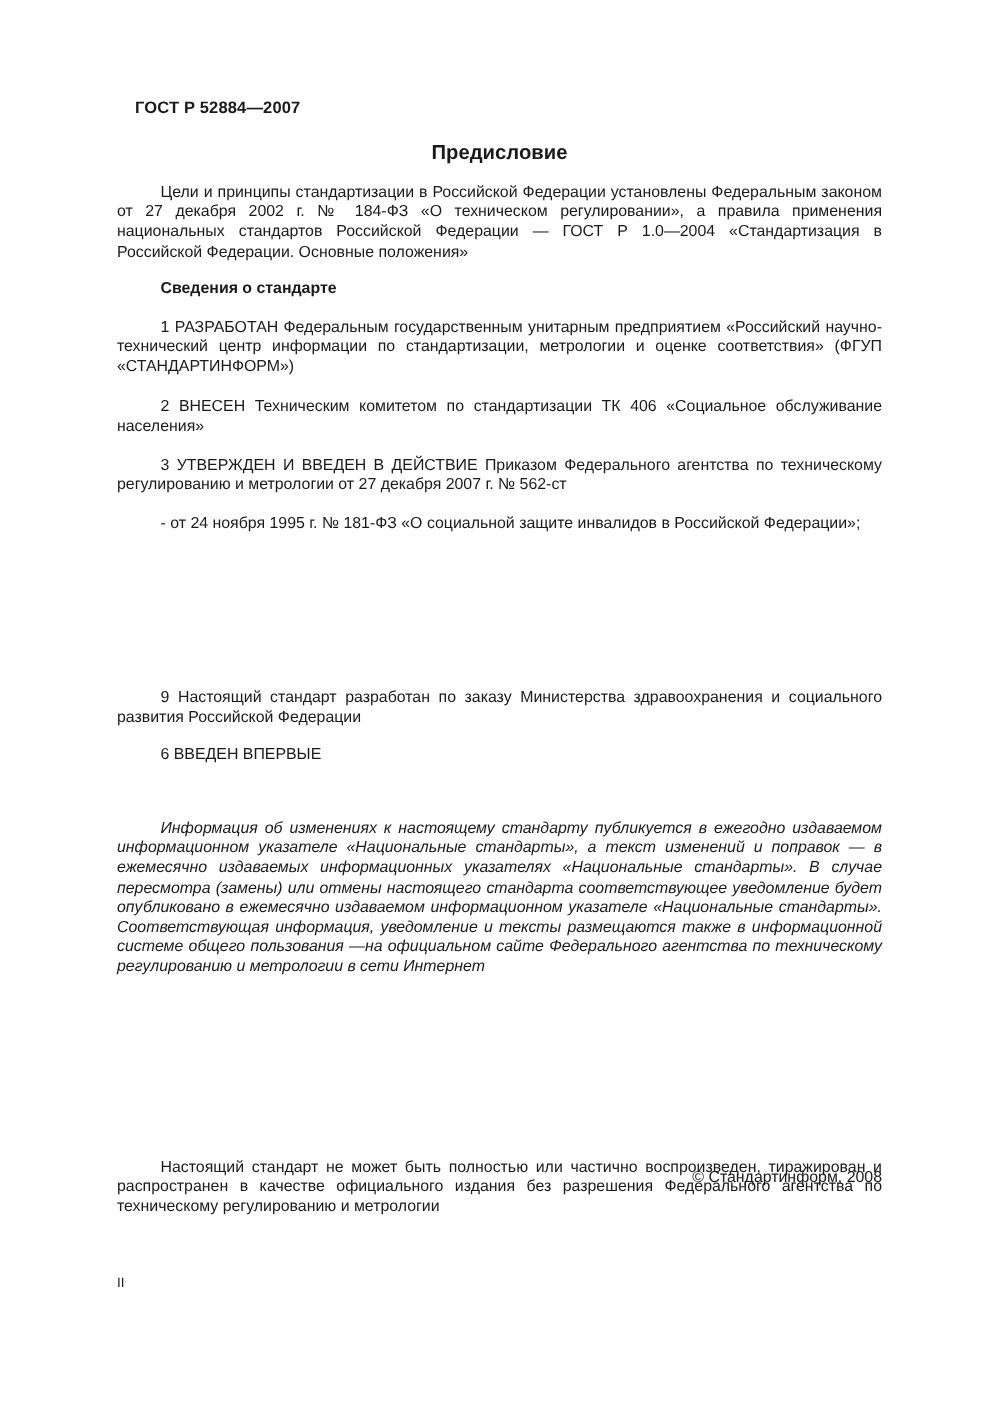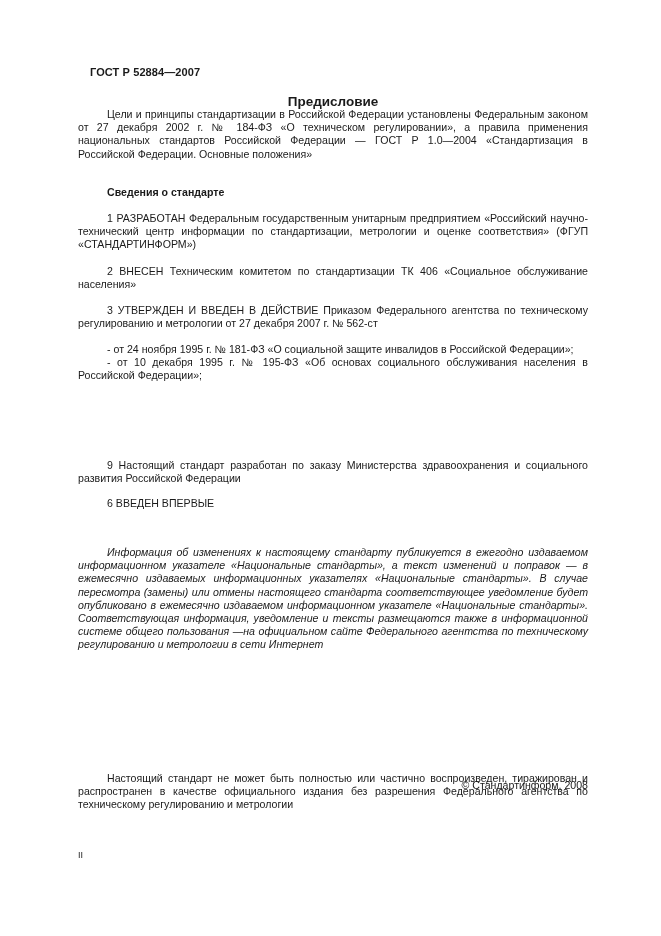--- a/index.html
+++ b/index.html
@@ -16,31 +16,30 @@
     .copy { position: absolute; top: 779px; right: 0; font-size: 10.6px; }
     .pgnum { position: absolute; top: 850px; left: 0; font-size: 9px; }
   </style>
 </head>
 <body>
 
 <div class="page">
   <div class="hdr">ГОСТ Р 52884—2007</div>
   <div class="title">Предисловие</div>
 
-  <div class="p ind" style="top:108px;">Цели и принципы стандартизации в Российской Федерации установлены Федеральным законом от 27 декабря 2002 г. № 184-ФЗ «О техническом регулировании», а правила применения национальных стандартов Российской Федерации — ГОСТ Р 1.0—2004 «Стандартизация в Российской Федерации. Основные положения»</div>
+  <div class="p ind" style="top:122px;">Цели и принципы стандартизации в Российской Федерации установлены Федеральным законом от 27 декабря 2002 г. № 184-ФЗ «О техническом регулировании», а правила применения национальных стандартов Российской Федерации — ГОСТ Р 1.0—2004 «Стандартизация в Российской Федерации. Основные положения»</div>
 
   <div class="p ind bold" style="top:186px;">Сведения о стандарте</div>
 
   <div class="p ind" style="top:212px;">1  РАЗРАБОТАН Федеральным государственным унитарным предприятием «Российский научно-технический центр информации по стандартизации, метрологии и оценке соответствия» (ФГУП «СТАНДАРТИНФОРМ»)</div>
   <div class="p ind" style="top:265px;">2  ВНЕСЕН Техническим комитетом по стандартизации ТК 406 «Социальное обслуживание населения»</div>
   <div class="p ind" style="top:304px;">3  УТВЕРЖДЕН И ВВЕДЕН В ДЕЙСТВИЕ Приказом Федерального агентства по техническому регулированию и метрологии от 27 декабря 2007 г. № 562-ст</div>
 
   <div class="p list" style="top:343px;">
     <div class="li">- от 24 ноября 1995 г. № 181-ФЗ «О социальной защите инвалидов в Российской Федерации»;</div>
-    <div class="li">- от 10 декабря 1995 г. № 195-ФЗ «Об основах социального обслуживания населения в Российской Федерации»;</div>
   </div>
 
   <div class="p ind" style="top:459px;">9  Настоящий стандарт разработан по заказу Министерства здравоохранения и социального развития Российской Федерации</div>
   <div class="p ind" style="top:497px;">6  ВВЕДЕН ВПЕРВЫЕ</div>
 
   <div class="p ind it" style="top:546px;">Информация об изменениях к настоящему стандарту публикуется в ежегодно издаваемом информационном указателе «Национальные стандарты», а текст изменений и поправок — в ежемесячно издаваемых информационных указателях «Национальные стандарты». В случае пересмотра (замены) или отмены настоящего стандарта соответствующее уведомление будет опубликовано в ежемесячно издаваемом информационном указателе «Национальные стандарты». Соответствующая информация, уведомление и тексты размещаются также в информационной системе общего пользования —на официальном сайте Федерального агентства по техническому регулированию и метрологии в сети Интернет</div>
 
   <div class="copy">©  Стандартинформ, 2008</div>
 
   <div class="p ind" style="top:772px;">Настоящий стандарт не может быть полностью или частично воспроизведен, тиражирован и распространен в качестве официального издания без разрешения Федерального агентства по техническому регулированию и метрологии</div>

